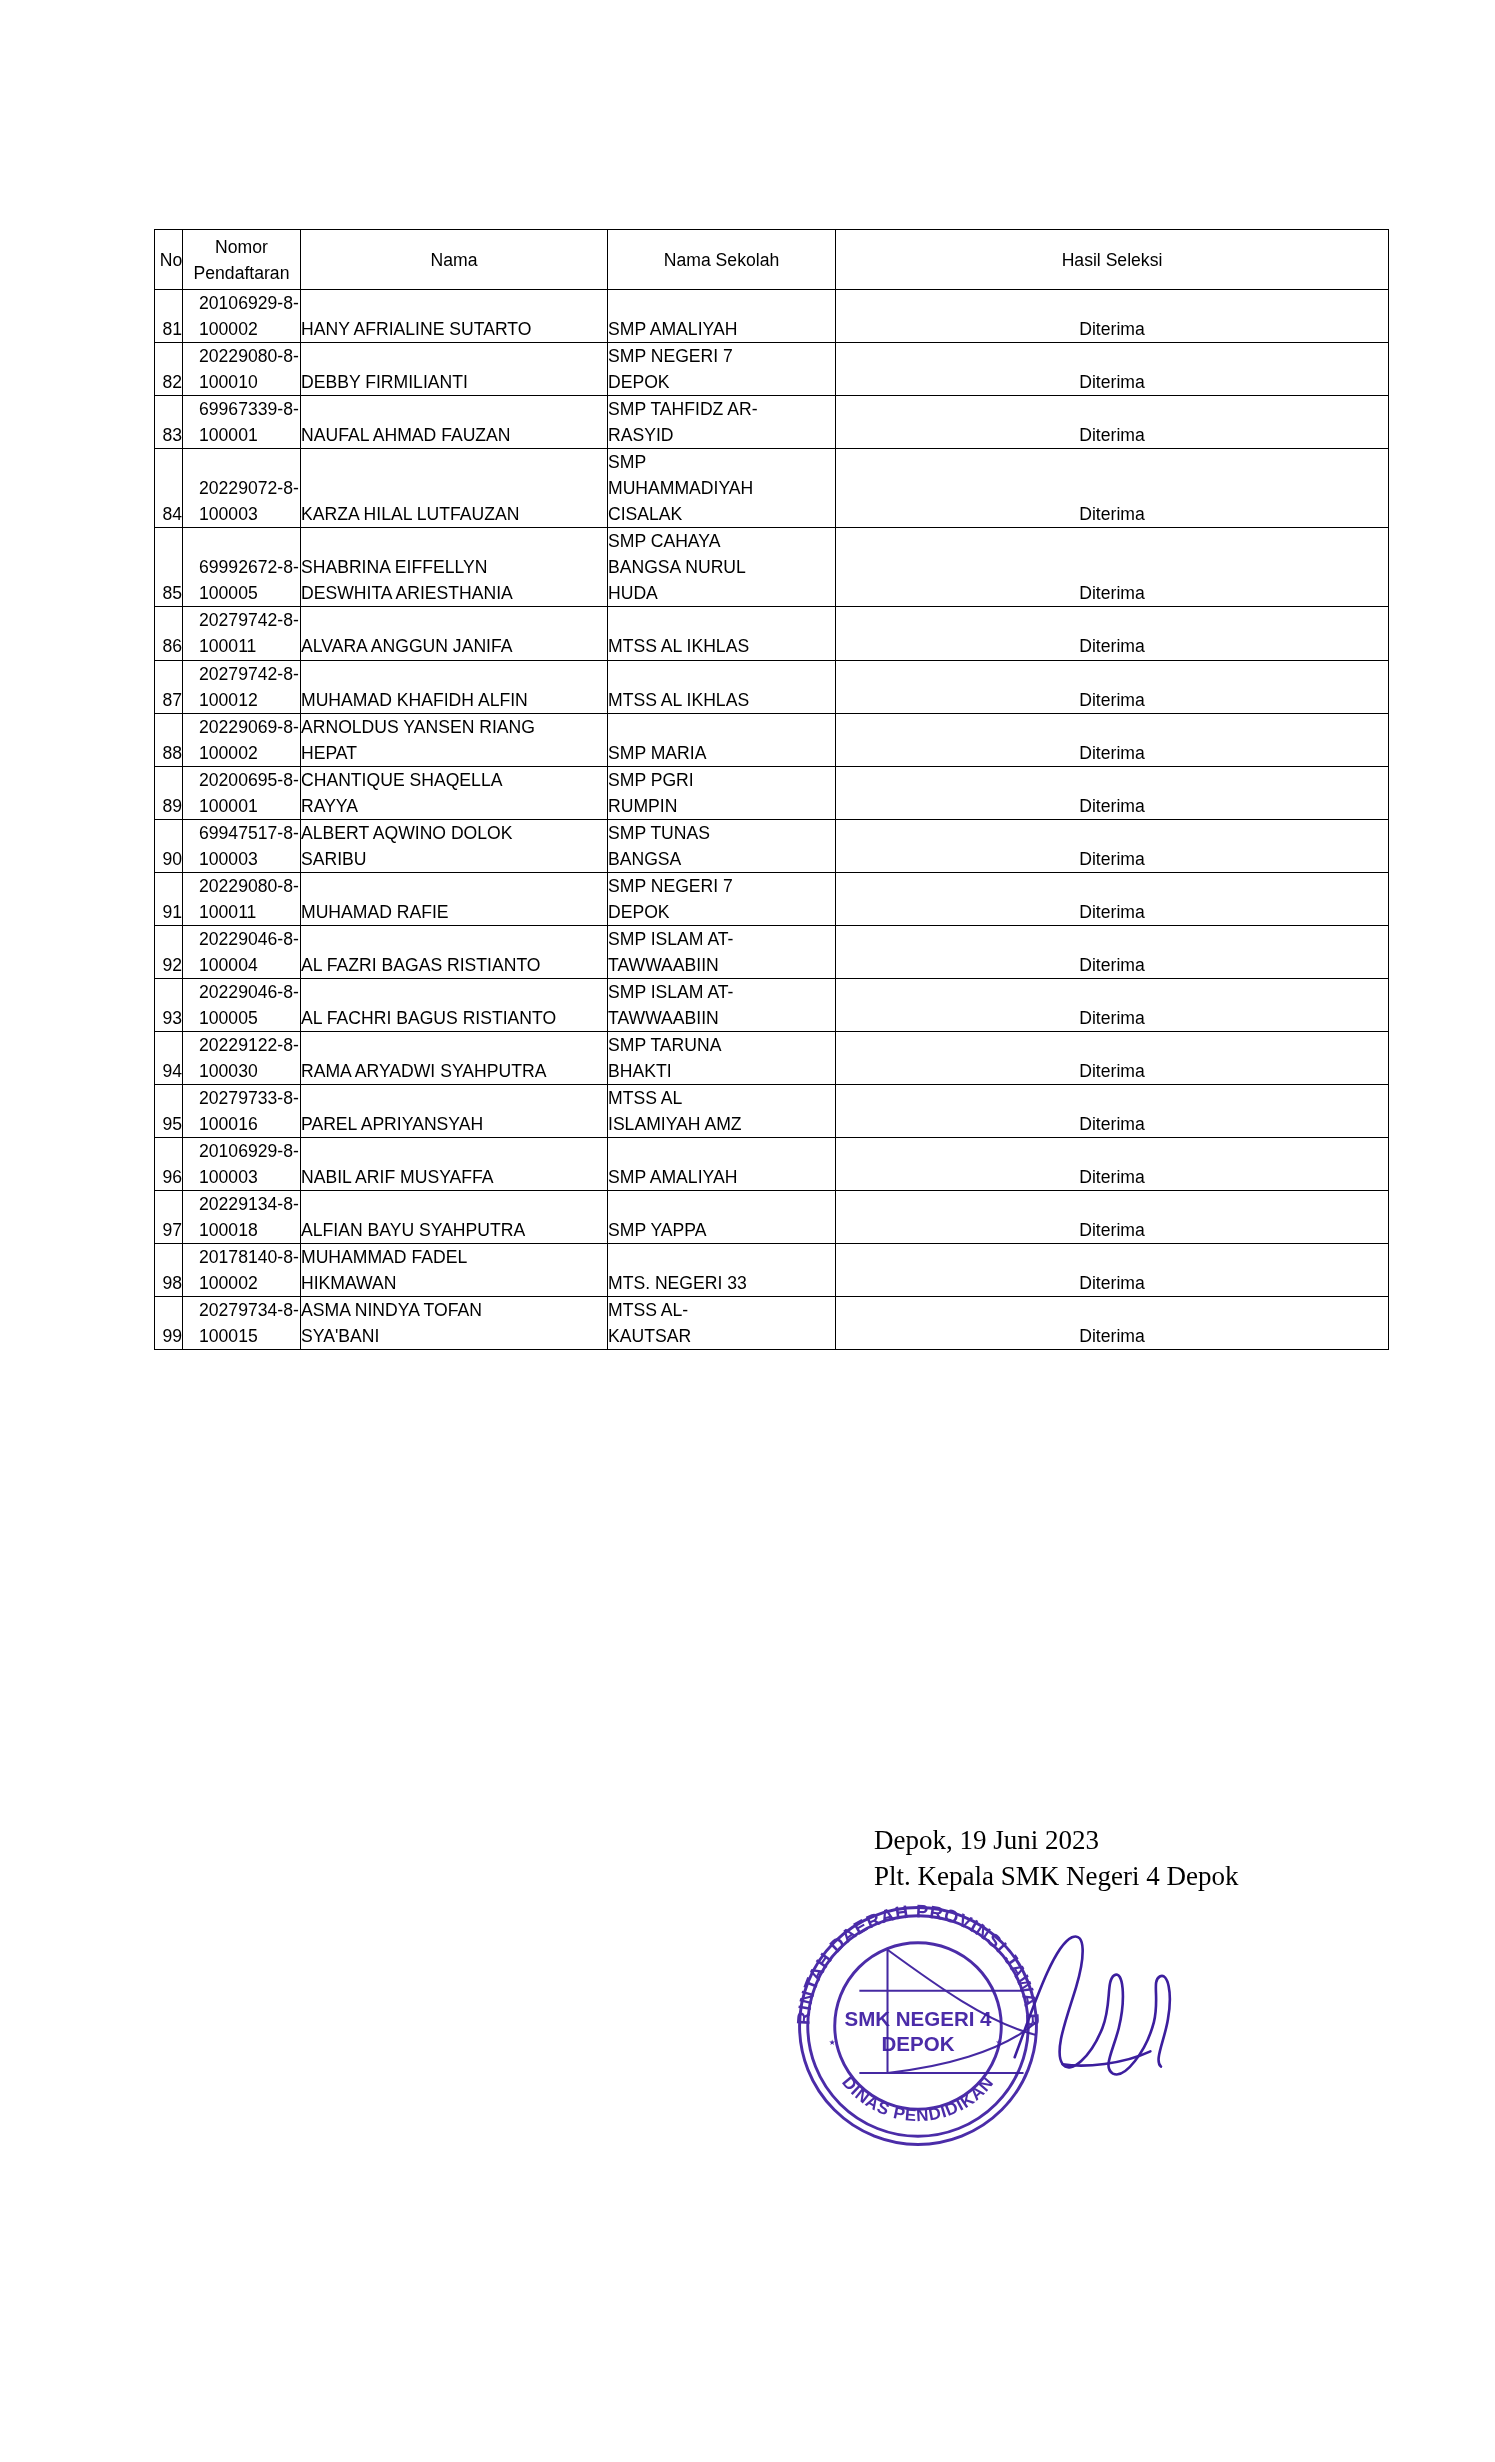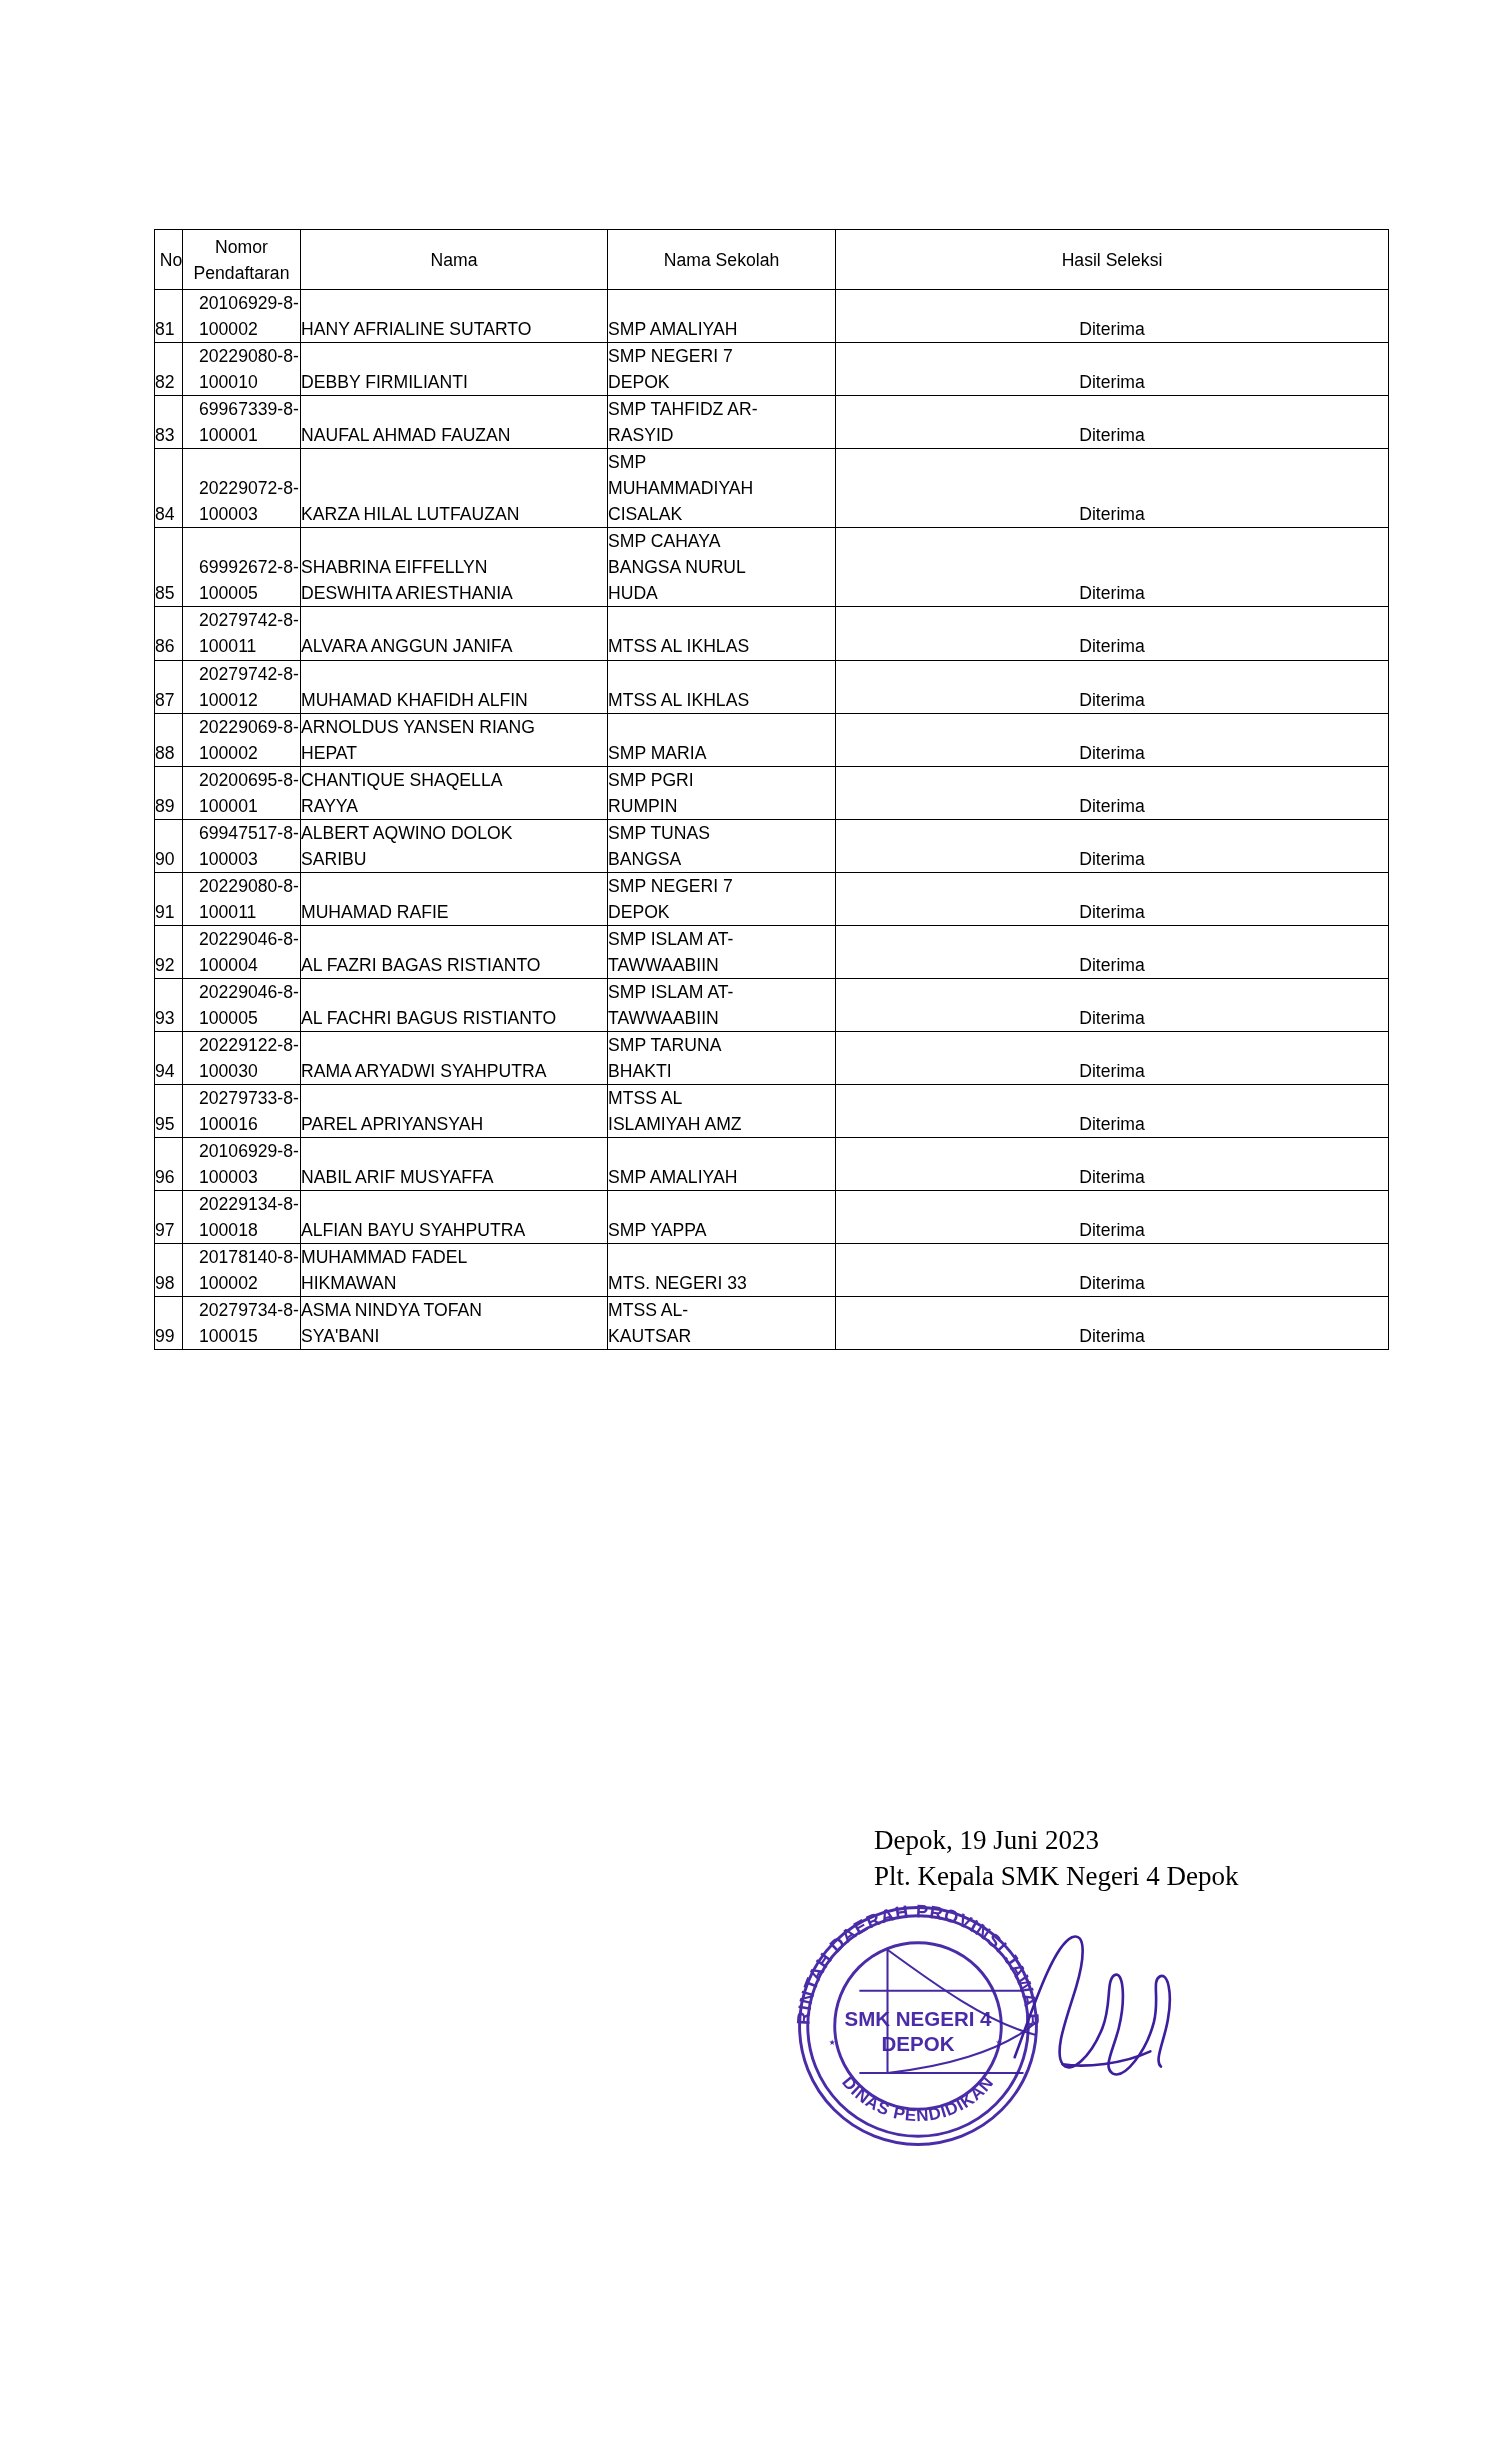--- a/index.html
+++ b/index.html
@@ -56,21 +56,21 @@
   table.roster thead th {
     vertical-align: middle;
     text-align: center;
     height: 46px;
     padding: 3.5px 4.7px;
     font-weight: 400;
   }
 
   .cell-no {
     vertical-align: top;
-    text-align: left;
+    text-align: right;
     padding: 3.5px 2.3px 0 2.3px;
   }
   .cell-reg {
     vertical-align: bottom;
     text-align: left;
     padding: 3.5px 5.9px 5.9px 8.2px;
   }
   .cell-nama {
     vertical-align: bottom;
     text-align: left;

